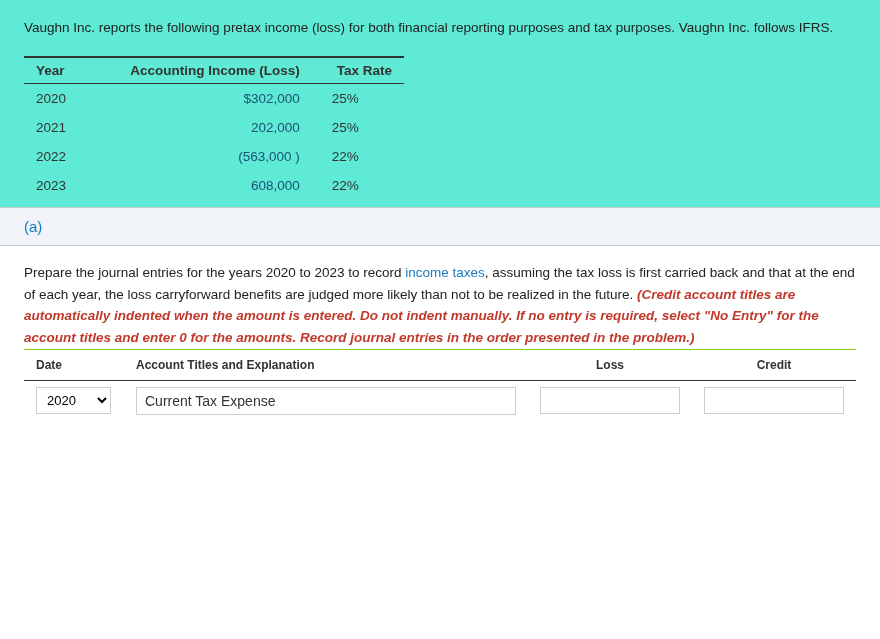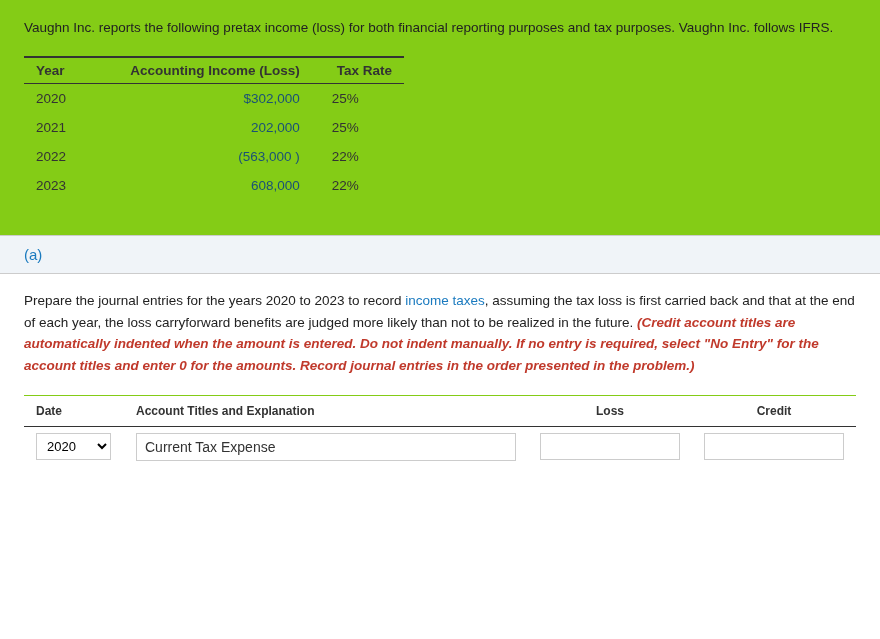--- a/index.html
+++ b/index.html
@@ -5,36 +5,36 @@
     * { box-sizing: border-box; margin: 0; padding: 0; }
     body {
       font-family: Arial, sans-serif;
       font-size: 14px;
       color: #333;
       background: #fff;
       width: 880px;
     }
 
     .top-section {
-      padding: 18px 24px 16px 24px;
-      background: #84cc16;
+      padding: 18px 24px 0 24px;
+      background: #5eead4;
       border-bottom: 1px solid #ccc;
     }
 
     .intro-text {
       font-size: 13.5px;
       color: #222;
       line-height: 1.5;
       margin-bottom: 18px;
     }
 
     .data-table {
       border-collapse: collapse;
       width: 380px;
-      margin-bottom: 18px;
+      margin-bottom: 6px;
     }
 
     .data-table th {
       border-top: 2px solid #333;
       border-bottom: 1px solid #333;
       padding: 5px 12px;
       text-align: left;
       font-weight: bold;
       font-size: 13.5px;
     }
@@ -83,21 +83,21 @@
 
     .bottom-section {
       padding: 16px 24px;
       background: #fff;
     }
 
     .instruction-text {
       font-size: 13.5px;
       color: #222;
       line-height: 1.6;
-      margin-bottom: 18px;
+      margin-bottom: 0;
     }
 
     .instruction-text .blue-link {
       color: #1a7abf;
     }
 
     .instruction-text .red-italic {
       color: #c0392b;
       font-style: italic;
       font-weight: bold;

